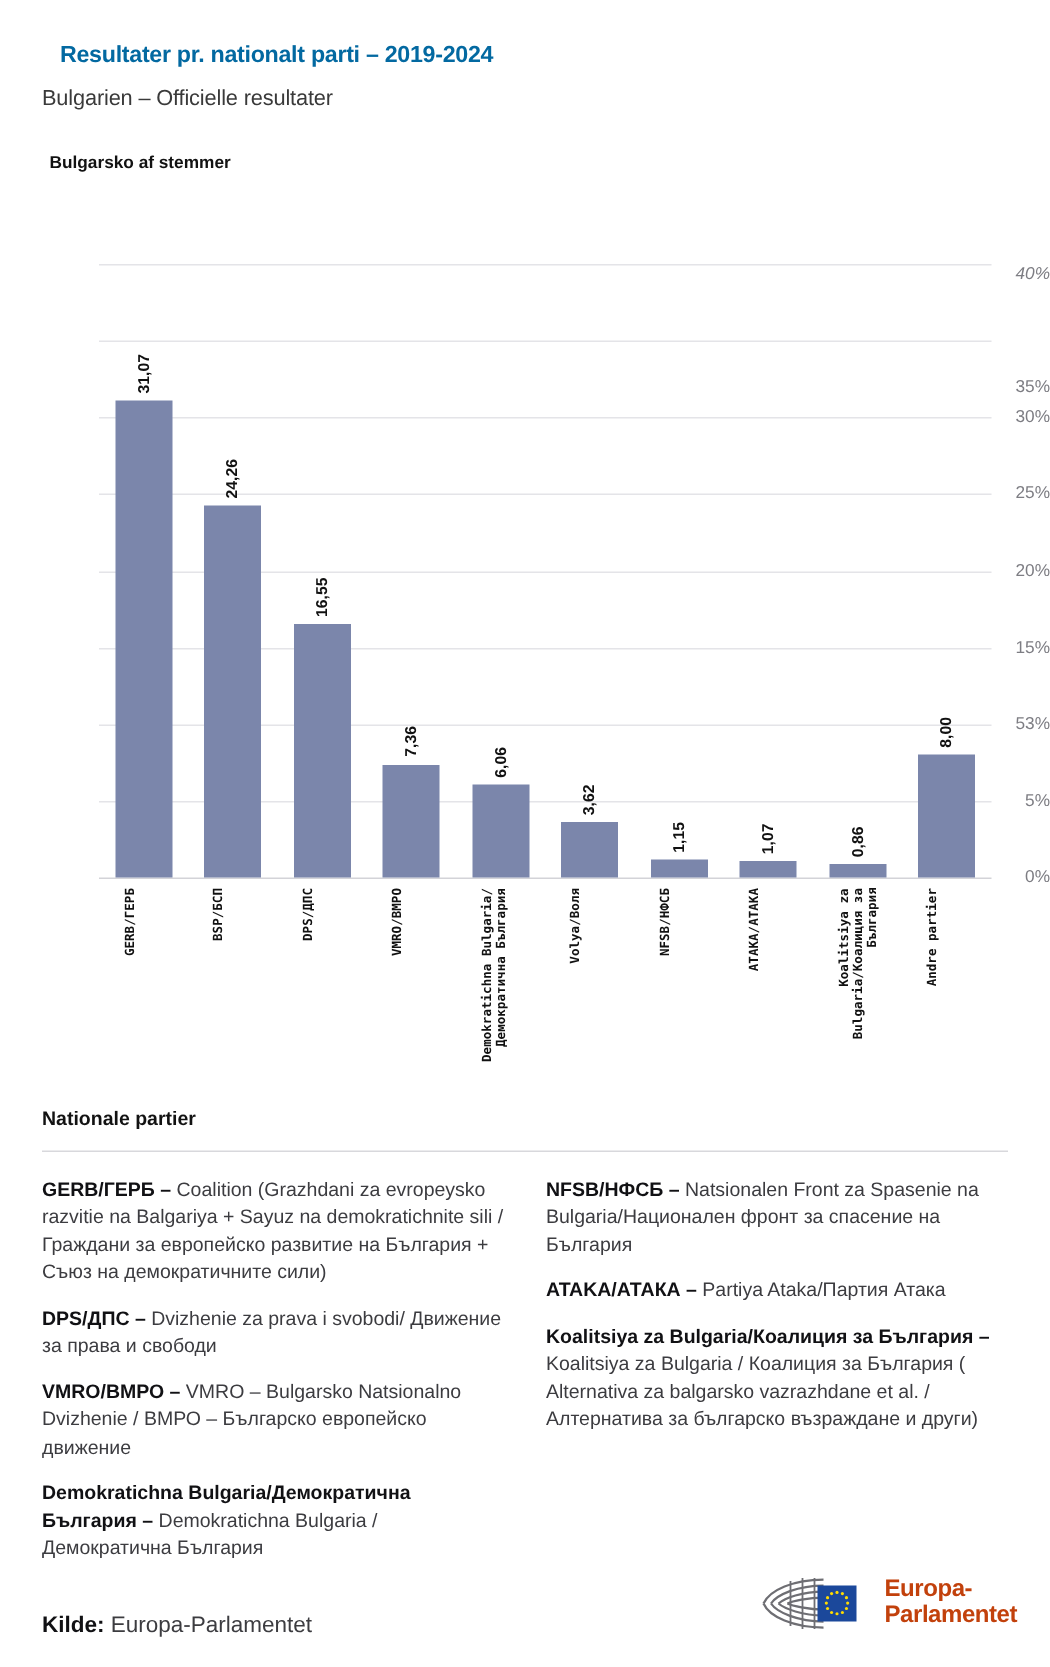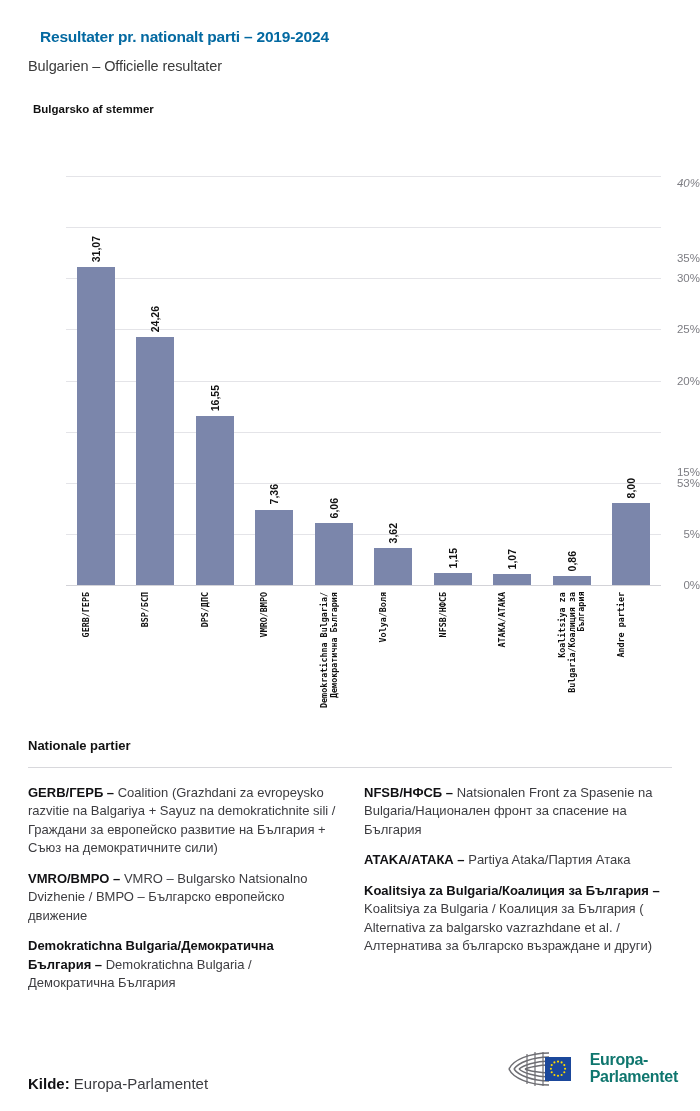--- a/index.html
+++ b/index.html
@@ -160,21 +160,21 @@
     top: 10px;
     display: flex;
     align-items: center;
     gap: 9px;
   }
   #ep-logo-mark { display: block; }
   #ep-logo-text {
     font-size: 16px;
     font-weight: bold;
     line-height: 1.06;
-    color: #0f766e;
+    color: #c2410c;
     letter-spacing: -0.3px;
   }
 </style>
 </head>
 <body>
 
 <div id="header">
   <h1 id="chart-title">Resultater pr. nationalt parti – 2019-2024</h1>
   <div id="chart-subtitle">Bulgarien – Officielle resultater</div>
 </div>
@@ -189,21 +189,21 @@
       <div class="gridline" style="top: 380.5px;"></div>
       <div class="gridline" style="top: 329.375px;"></div>
       <div class="gridline" style="top: 278.25px;"></div>
       <div class="gridline" style="top: 227.125px;"></div>
       <div class="gridline" style="top: 176px;"></div>
     </div>
   <div id="yticks">
       <div class="ytick-label" style="top: 585px;">0%</div>
       <div class="ytick-label" style="top: 533.875px;">5%</div>
       <div class="ytick-label" style="top: 482.75px;">53%</div>
-      <div class="ytick-label" style="top: 431.625px; margin-top: 40px;">15%</div>
+      <div class="ytick-label" style="top: 431.625px;">15%</div>
       <div class="ytick-label" style="top: 380.5px;">20%</div>
       <div class="ytick-label" style="top: 329.375px;">25%</div>
       <div class="ytick-label" style="top: 278.25px;">30%</div>
       <div class="ytick-label" style="top: 227.125px; margin-top: 31px;">35%</div>
       <div class="ytick-label" style="top: 183px; font-style: italic;">40%</div>
     </div>
   <div id="plot">
       <div class="bar-col" style="left: 10.75px; width: 38px;">
         <div class="bar" style="height: 317.691px; width: 38px; background: rgb(123, 134, 171);"></div>
         <div class="bar-value" style="bottom: 322.691px;">31,07</div>
@@ -260,20 +260,21 @@
 България</div>
       <div class="xlabel" style="left: 617.25px;">Andre partier</div>
     </div>
 </div>
 
 <div id="legend">
   <div id="legend-title">Nationale partier</div>
   <div id="legend-rule"></div>
   <div id="legend-cols">
       <p class="legend-entry"><span class="abbr">GERB/ГЕРБ –</span><span> Coalition (Grazhdani za evropeysko razvitie na Balgariya + Sayuz na demokratichnite sili / Граждани за европейско развитие на България + Съюз на демократичните сили)</span></p>
+      <p class="legend-entry"><span class="abbr">DPS/ДПС –</span><span> Dvizhenie za prava i svobodi/ Движение за права и свободи</span></p>
       <p class="legend-entry"><span class="abbr">VMRO/ВМРО –</span><span> VMRO – Bulgarsko Natsionalno Dvizhenie / ВМРО – Българско европейско движение</span></p>
       <p class="legend-entry"><span class="abbr">Demokratichna Bulgaria/Демократична България –</span><span> Demokratichna Bulgaria / Демократична България</span></p>
       <p class="legend-entry"><span class="abbr">NFSB/НФСБ –</span><span> Natsionalen Front za Spasenie na Bulgaria/Национален фронт за спасение на България</span></p>
       <p class="legend-entry"><span class="abbr">ATAKA/АТАКА –</span><span> Partiya Ataka/Партия Атака</span></p>
       <p class="legend-entry"><span class="abbr">Koalitsiya za Bulgaria/Коалиция за България –</span><span> Koalitsiya za Bulgaria / Коалиция за България ( Alternativa za balgarsko vazrazhdane et al. / Алтернатива за българско възраждане и други)</span></p>
     </div>
 </div>
 
 <div id="footer">
   <div id="source">

